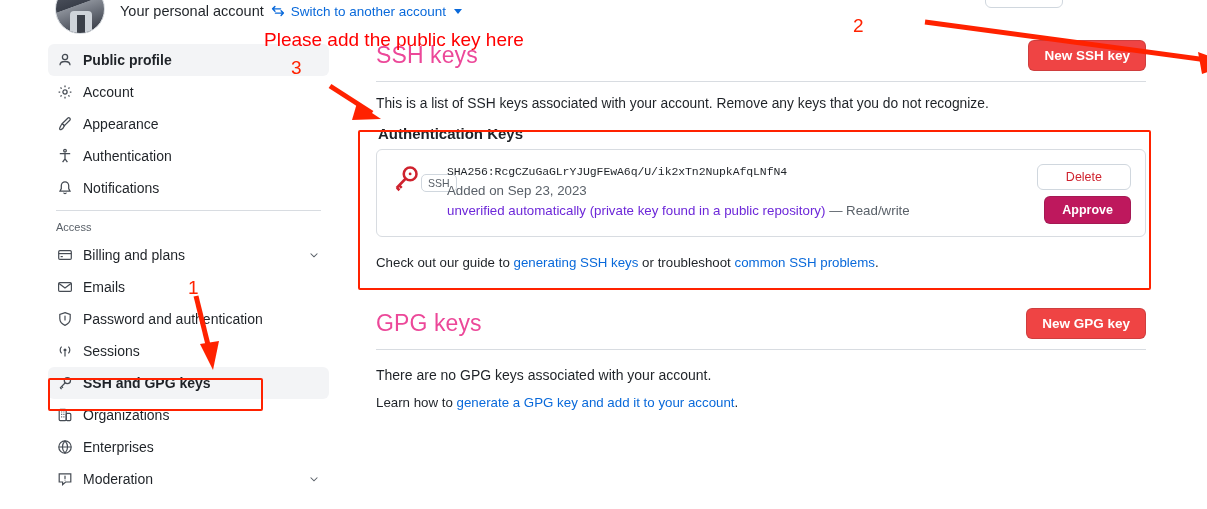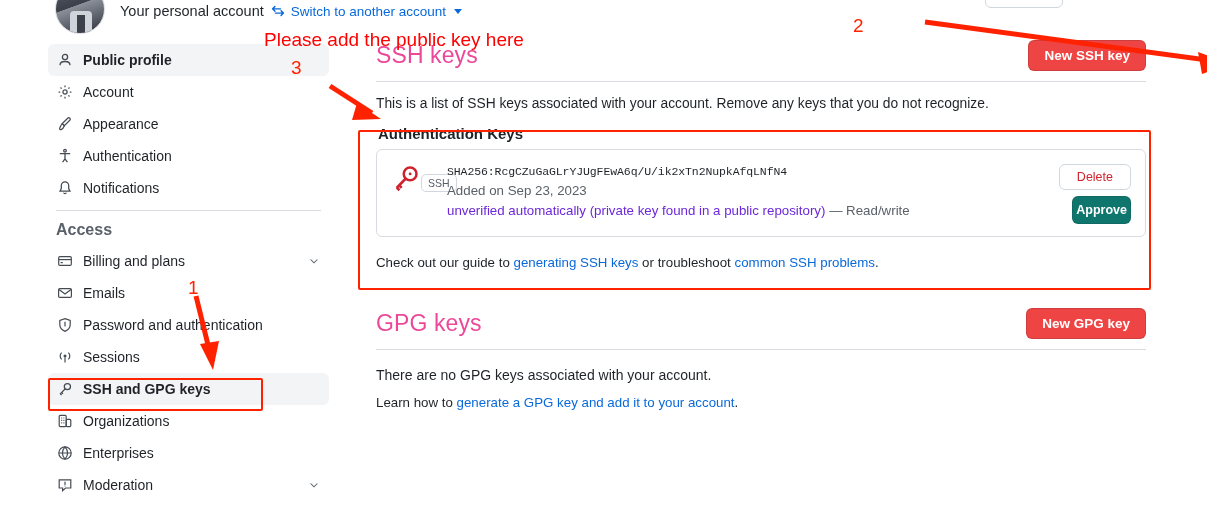--- a/index.html
+++ b/index.html
@@ -59,21 +59,21 @@
     height:32px; padding:0 8px; border-radius:6px;
     font-size:14px; color:#1f2328; cursor:pointer; margin-bottom:0px;
     position:relative;
   }
   .nav-item.selected { background:#f3f4f6; font-weight:600; }
   .nav-ico { width:17px; height:17px; flex:0 0 17px; display:flex; align-items:center; justify-content:center; color:#464c54; }
   .nav-ico svg { display:block; }
   .nav-label { flex:1 1 auto; white-space:nowrap; }
   .nav-chev { width:14px; color:#5a6169; font-size:11px; display:flex; align-items:center; justify-content:center; }
   .nav-divider { height:1px; background:#d8dce1; margin:6px 8px 10px 8px; }
-  .nav-section { font-size:16px; color:#5a6169; padding:0 8px; margin-bottom:6px;font-weight:bold; }
+  .nav-section { font-size:11px; color:#5a6169; padding:0 8px; margin-bottom:6px; }
 
   
   .main { position:absolute; left:376px; top:40px; width:770px; }
   .sec-head { display:flex; align-items:flex-start; justify-content:space-between; }
   .sec-title { font-size:23px; font-weight:400; color:#ec4899; line-height:30px; letter-spacing:0.1px; }
   .hr { height:1px; background:#d8dce1; margin-top:10px; }
 
   .btn-green {
     background:#ef4444; color:#fff; border:1px solid rgba(27,31,36,.15);
     border-radius:6px; font-size:13.5px; font-weight:700;
@@ -95,25 +95,25 @@
   .key-body { flex:1 1 auto; min-width:0; }
   .key-name { font-size:13.5px; font-weight:700; color:#1f2328; line-height:19px; }
   .key-fp { font-family:"Liberation Mono", monospace; font-size:11.5px; color:#1f2328; line-height:19px; letter-spacing:-0.1px; }
   .key-added { font-size:13.3px; color:#5a6169; line-height:20px; }
   .key-status { font-size:13.3px; line-height:20px; }
   .key-status .warn { color:#6d28d9; }
   .key-status .rw { color:#5a6169; }
   .key-actions { display:flex; flex-direction:column; align-items:flex-end; gap:6px; padding-left:10px; padding-top:2px; }
   .btn-delete {
     background:#fff; color:#cf222e; border:1px solid #d0d7de; border-radius:6px;
-    font-size:12.5px; padding:5px 17px; cursor:pointer; font-family:"Liberation Sans", sans-serif;
+    font-size:12.5px; padding:5px 28px; cursor:pointer; font-family:"Liberation Sans", sans-serif;
   }
   .btn-approve {
-    background:#0f766e; color:#fff; border:1px solid rgba(27,31,36,.15); border-radius:6px;
-    font-size:12.5px; font-weight:700; padding:6px 3px; cursor:pointer; font-family:"Liberation Sans", sans-serif;margin-left:41px;
+    background:#be185d; color:#fff; border:1px solid rgba(27,31,36,.15); border-radius:6px;
+    font-size:12.5px; font-weight:700; padding:6px 17px; cursor:pointer; font-family:"Liberation Sans", sans-serif;margin-left:41px;
   }
 
   .guide { font-size:13.3px; color:#1f2328; margin-top:18px; }
   a.lnk { color:#0969da; text-decoration:none; cursor:pointer;margin-top:24px; }
 
   .gpg-sec { margin-top:38px; }
   .gpg-empty { font-size:14px; color:#1f2328; margin-top:17px; }
   .gpg-learn { font-size:13.3px; color:#1f2328; margin-top:12px; }
 
   

